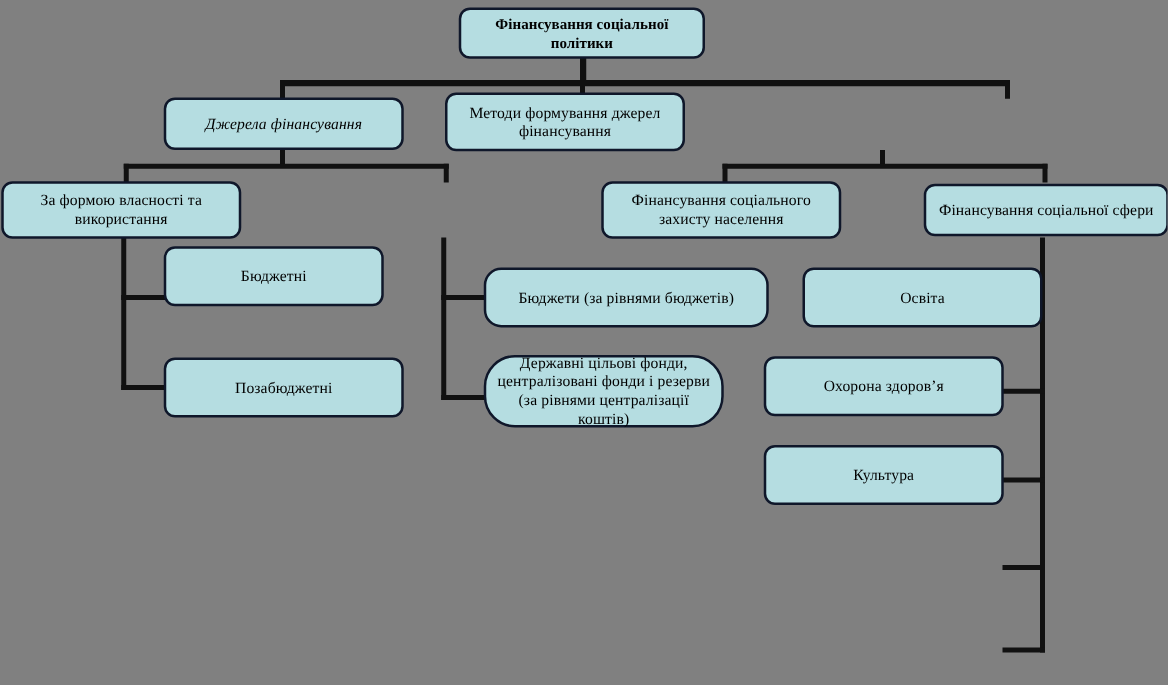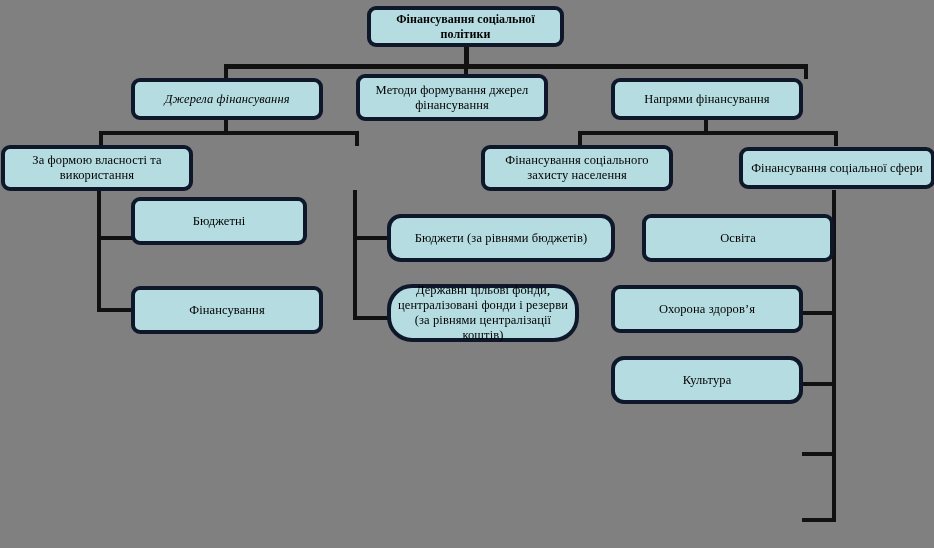--- a/index.html
+++ b/index.html
@@ -17,21 +17,21 @@
   #diagram {
     position: relative;
     width: 934px;
     height: 548px;
     background: #808080;
   }
   .node {
     position: absolute;
     box-sizing: border-box;
     background: #b5dde1;
-    border: 4px solid #0f172a;
+    border: 2px solid #0f172a;
     border-radius: 9px;
     display: flex;
     align-items: center;
     text-align: center;
     color: #000000;
     font-size: 12.5px;
     line-height: 15px;
     letter-spacing: 0.1px;
     padding: 2px 7px;
     z-index: 3;
@@ -94,60 +94,57 @@
   </div>
 
   <div class="node" style="left:131px; top:78px; width:192px; height:42px;font-style:italic;">
     <span class="label">Джерела фінансування</span>
   </div>
 
   <div class="node" style="left:356px; top:74px; width:192px; height:47px;">
     <span class="label">Методи формування джерел фінансування</span>
   </div>
 
-  <div class="node" style="left:611px; top:78px; width:192px; height:42px;">
-    <span class="label">Напрями фінансування</span>
-  </div>
 
   <div class="node" style="left:1px; top:145px; width:192px; height:46px;">
     <span class="label">За формою власності та використання</span>
   </div>
 
 
   <div class="node" style="left:481px; top:145px; width:192px; height:46px;">
     <span class="label">Фінансування соціального захисту населення</span>
   </div>
 
   <div class="node" style="left:739px; top:147px; width:196px; height:42px;">
     <span class="label">Фінансування соціальної сфери</span>
   </div>
 
   <div class="node" style="left:131px; top:197px; width:176px; height:48px;">
     <span class="label">Бюджетні</span>
   </div>
 
   <div class="node" style="left:131px; top:286px; width:192px; height:48px;">
-    <span class="label">Фінансування</span>
+    <span class="label">Позабюджетні</span>
   </div>
 
   <div class="node" style="left:387px; top:214px; width:228px; height:48px;border-radius:14px;">
     <span class="label">Бюджети (за рівнями бюджетів)</span>
   </div>
 
   <div class="node" style="left:387px; top:284px; width:192px; height:58px;border-radius:25px;">
     <span class="label">Державні цільові фонди, централізовані фонди і резерви (за рівнями централізації коштів)</span>
   </div>
 
   <div class="node" style="left:642px; top:214px; width:192px; height:48px;">
     <span class="label">Освіта</span>
   </div>
 
   <div class="node" style="left:611px; top:285px; width:192px; height:48px;">
     <span class="label">Охорона здоров’я</span>
   </div>
 
-  <div class="node" style="left:611px; top:356px; width:192px; height:48px;border-radius:13px;">
+  <div class="node" style="left:611px; top:356px; width:192px; height:48px;">
     <span class="label">Культура</span>
   </div>
 
 
 
 </div>
 
 </body></html>

